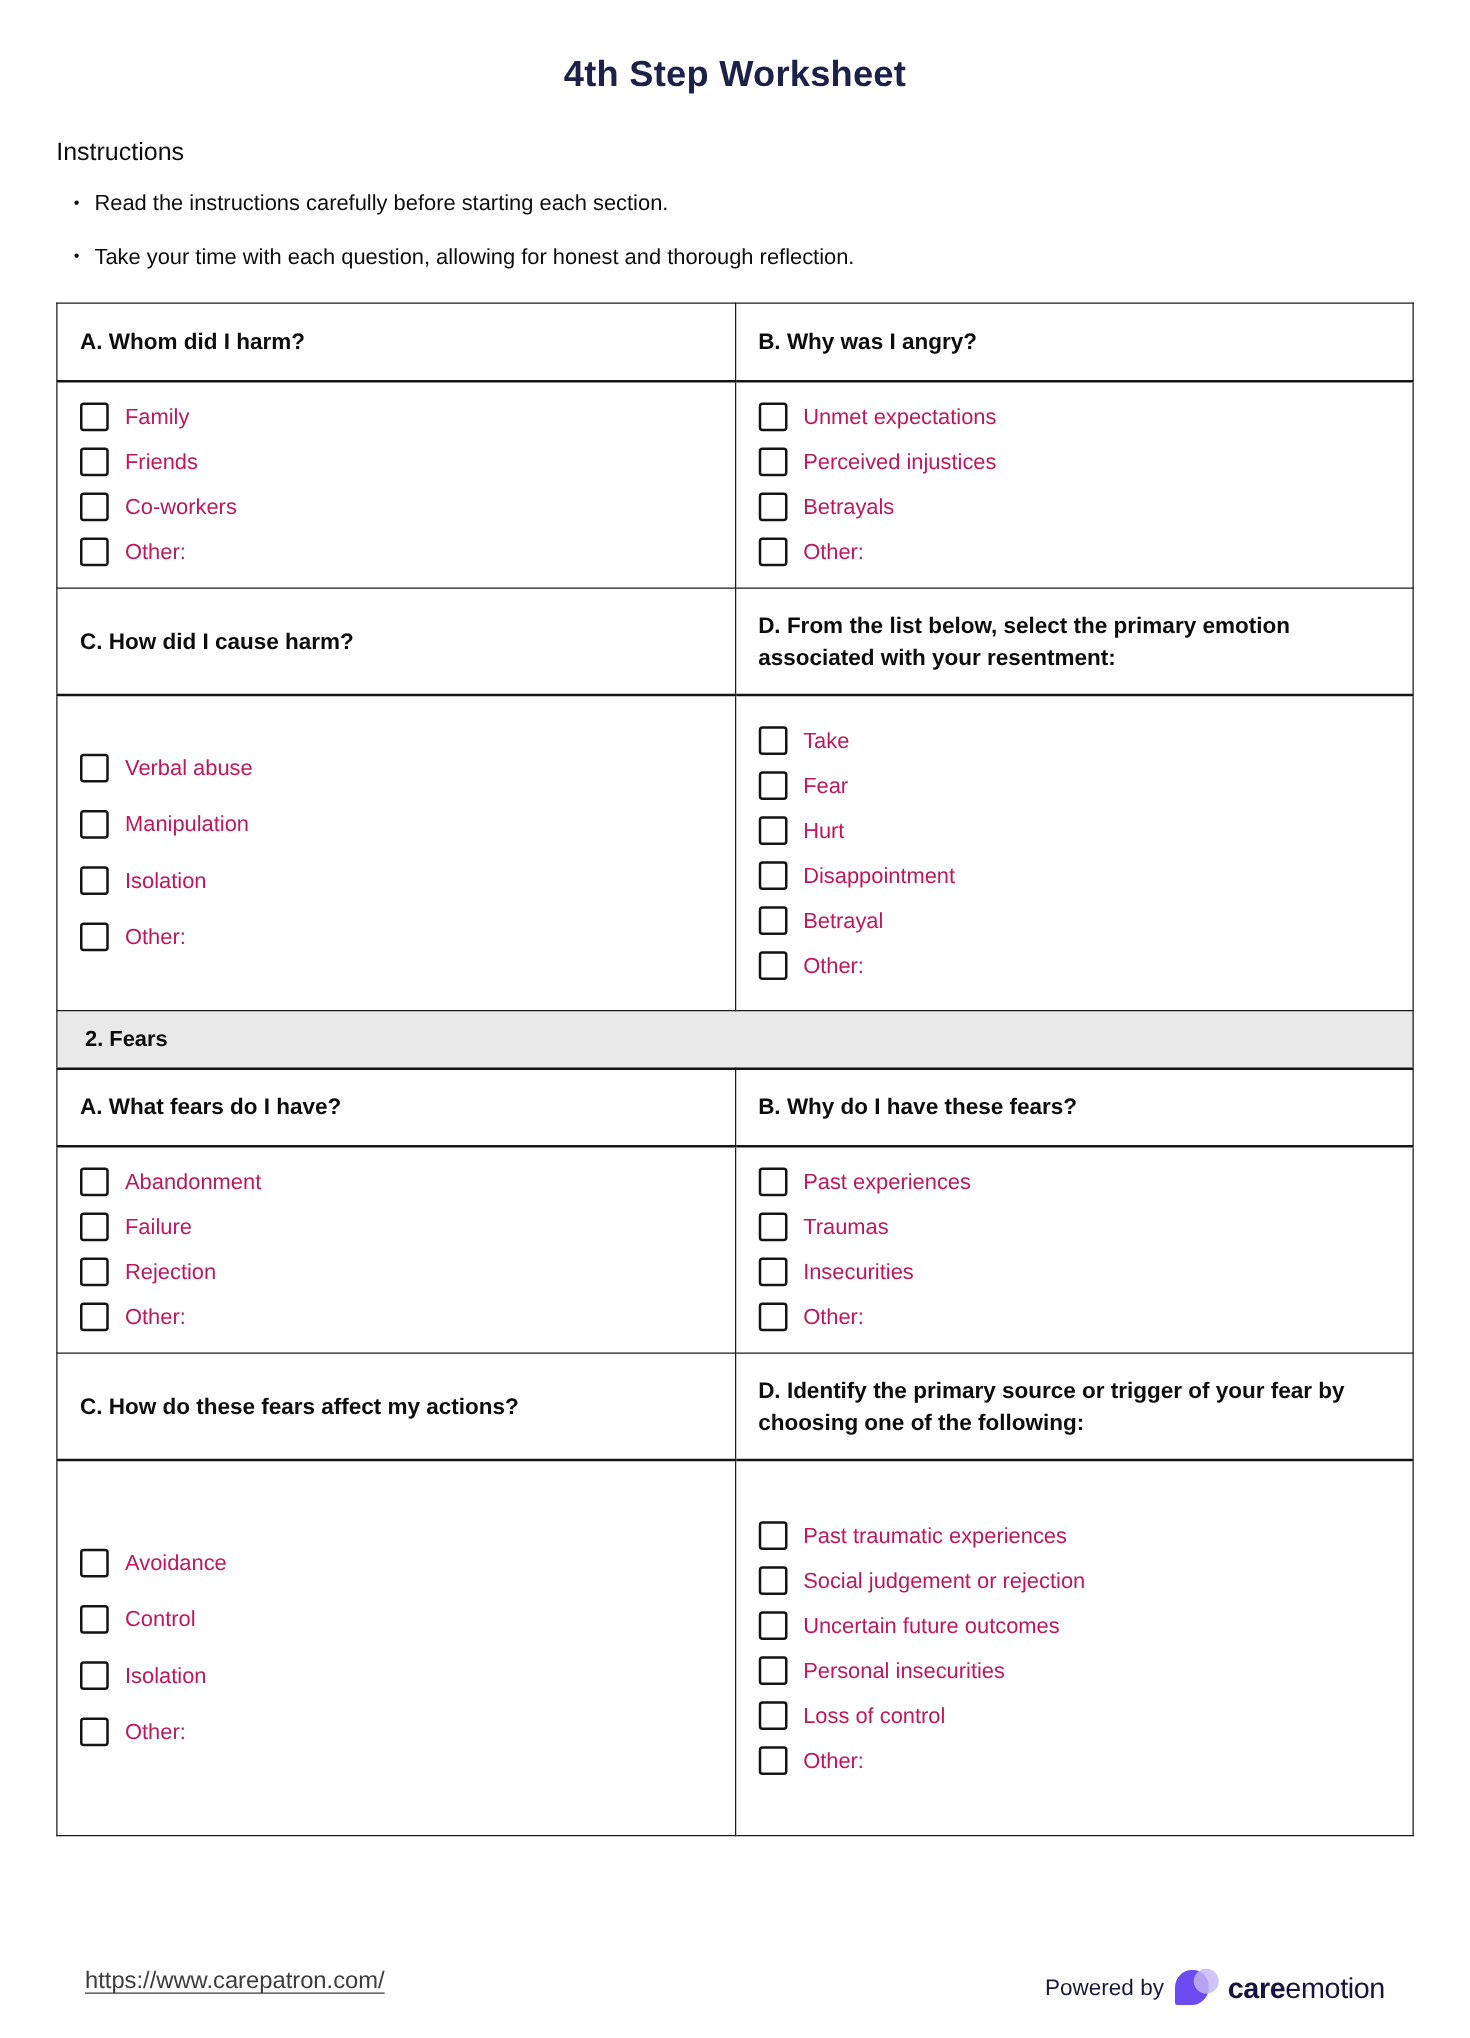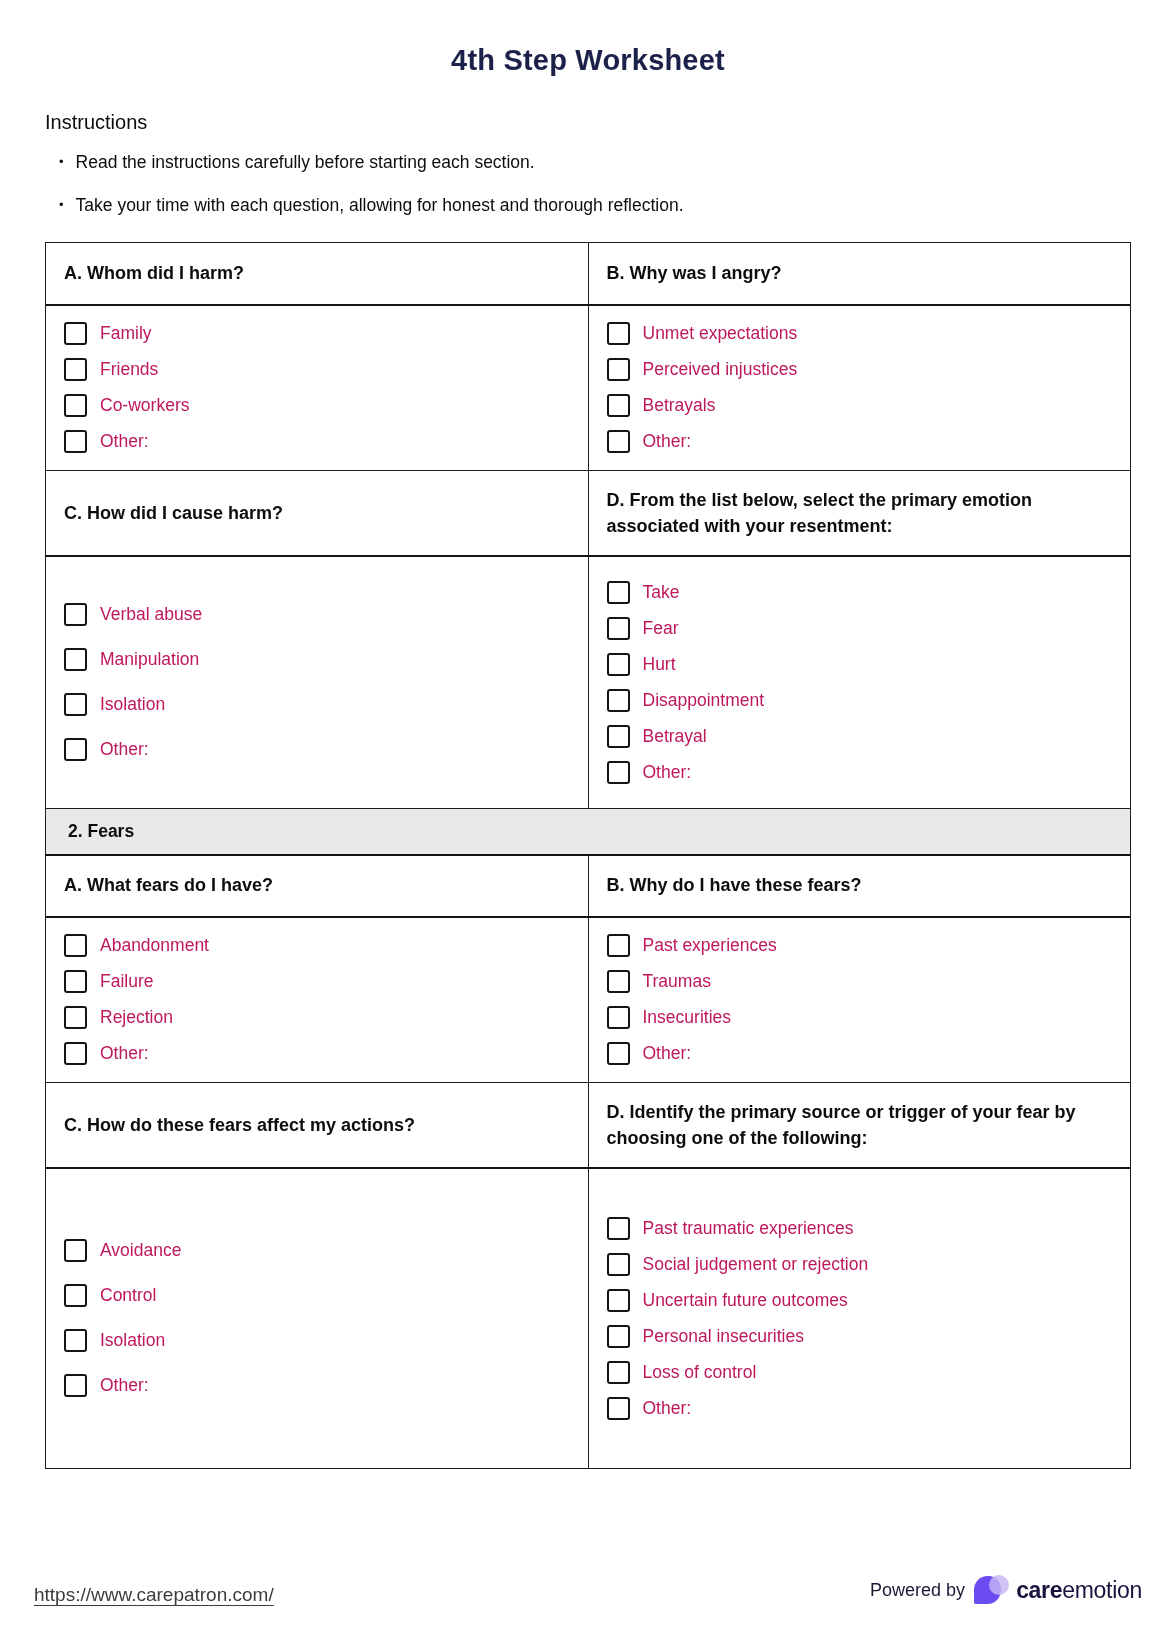--- a/index.html
+++ b/index.html
@@ -94,24 +94,24 @@
     font-size: 17.5px;
     color: #be185d;
     margin-left: 13px;
     line-height: 1.1;
   }
 
   .footer {
     position: absolute;
     left: 0; right: 0;
     bottom: 24px;
-    padding: 0 34px;
+    padding: 0 68px;
     display: flex;
     justify-content: space-between;
-    align-items: flex-end;
+    align-items: flex-start;
   }
   .footer-link {
     font-size: 19px;
     color: #3c3c3c;
     text-decoration: underline;
     text-underline-offset: 4px;
   }
   .powered { display: flex; align-items: center; }
   .powered-by {
     font-size: 18px;

